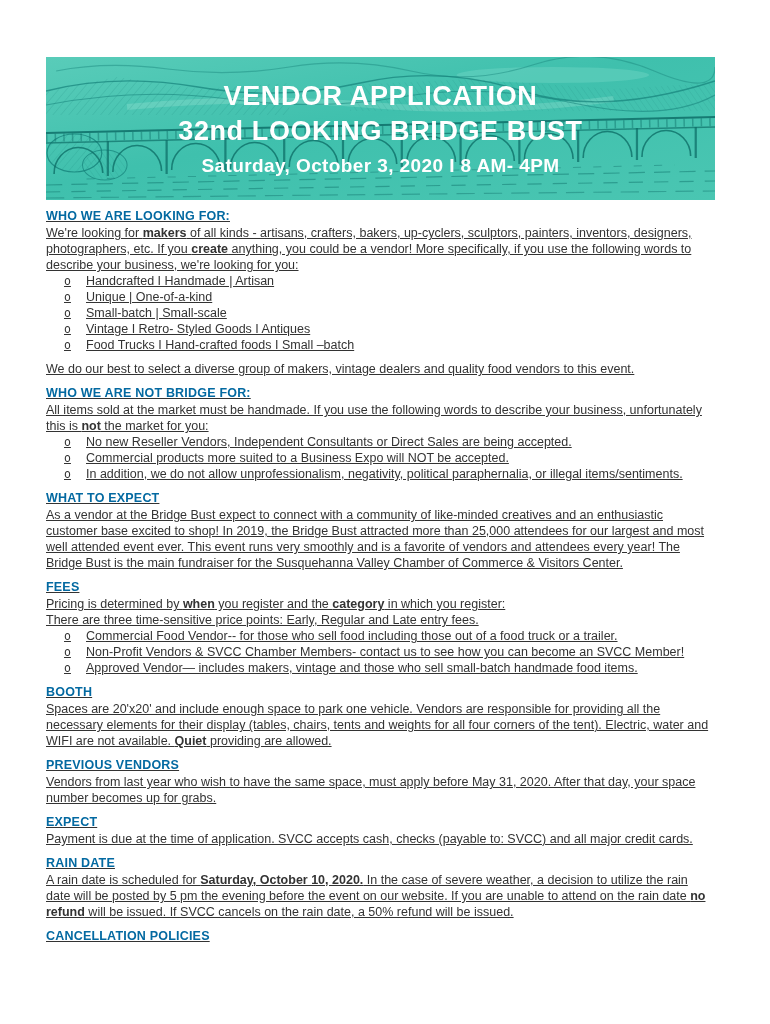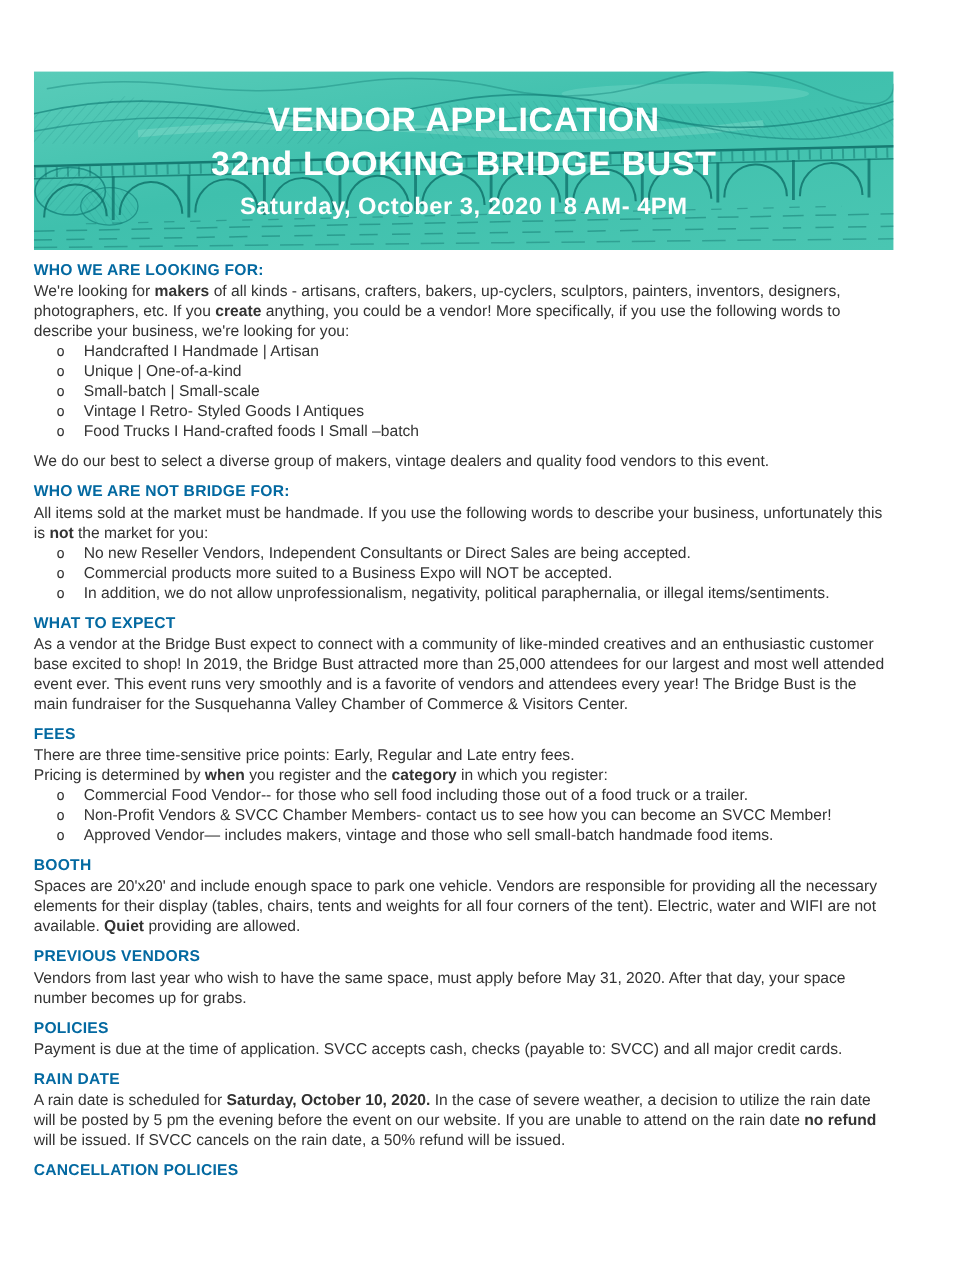--- a/index.html
+++ b/index.html
@@ -5,26 +5,27 @@
   html, body {
     margin: 0; padding: 0;
     background: #ffffff;
   }
   .page {
     position: relative;
     width: 770px; height: 1024px;
     margin: 0 auto;
     background: #ffffff;
     box-sizing: border-box;
-    padding: 57px 55px 0 27px;
+    padding: 57px 55px 0 46px;
     font-family: "Liberation Sans", sans-serif;
     color: #333333;
     font-size: 12.5px;
     line-height: 16px;
     overflow: hidden;
+    text-decoration: underline;
   }
   
   .banner {
     position: relative;
     width: 100%; height: 143px;
     overflow: hidden;
   }
   .banner-art { position: absolute; inset: 0; width: 100%; height: 100%; display: block; }
   .banner-text {
     position: absolute; inset: 0;
@@ -162,22 +163,22 @@
             <span class="bullet-text">In addition, we do not allow unprofessionalism, negativity, political paraphernalia, or illegal items/sentiments.</span>
           </li>
         </ul>
       </section>
       <section class="doc-section">
         <h2 class="section-heading">WHAT TO EXPECT</h2>
         <p class="paragraph"><span>As a vendor at the Bridge Bust expect to connect with a community of like-minded creatives and an enthusiastic customer base excited to shop! In 2019, the Bridge Bust attracted more than 25,000 attendees for our largest and most well attended event ever. This event runs very smoothly and is a favorite of vendors and attendees every year! The Bridge Bust is the main fundraiser for the Susquehanna Valley Chamber of Commerce &amp; Visitors Center.</span></p>
       </section>
       <section class="doc-section">
         <h2 class="section-heading">FEES</h2>
+        <p class="paragraph"><span>Pricing is determined by </span><span class="bold">when</span><span> you register and the </span><span class="bold">category</span><span> in which you register:</span></p>
         <p class="paragraph"><span>There are three time-sensitive price points: Early, Regular and Late entry fees.</span></p>
-        <p class="paragraph"><span>Pricing is determined by </span><span class="bold">when</span><span> you register and the </span><span class="bold">category</span><span> in which you register:</span></p>
         <ul class="bullet-list">
           <li>
             <span class="bullet-marker">o</span>
             <span class="bullet-text">Commercial Food Vendor-- for those who sell food including those out of a food truck or a trailer.</span>
           </li>
           <li>
             <span class="bullet-marker">o</span>
             <span class="bullet-text">Non-Profit Vendors &amp; SVCC Chamber Members- contact us to see how you can become an SVCC Member!</span>
           </li>
           <li>
@@ -188,21 +189,21 @@
       </section>
       <section class="doc-section">
         <h2 class="section-heading">BOOTH</h2>
         <p class="paragraph"><span>Spaces are 20'x20' and include enough space to park one vehicle. Vendors are responsible for providing all the necessary elements for their display (tables, chairs, tents and weights for all four corners of the tent). Electric, water and WIFI are not available. </span><span class="bold">Quiet</span><span> providing are allowed.</span></p>
       </section>
       <section class="doc-section">
         <h2 class="section-heading">PREVIOUS VENDORS</h2>
         <p class="paragraph"><span>Vendors from last year who wish to have the same space, must apply before May 31, 2020. After that day, your space number becomes up for grabs.</span></p>
       </section>
       <section class="doc-section">
-        <h2 class="section-heading">POLICIES</h2>
+        <h2 class="section-heading">EXPECT</h2>
         <p class="paragraph"><span>Payment is due at the time of application. SVCC accepts cash, checks (payable to: SVCC) and all major credit cards.</span></p>
       </section>
       <section class="doc-section">
         <h2 class="section-heading">RAIN DATE</h2>
         <p class="paragraph"><span>A rain date is scheduled for </span><span class="bold">Saturday, October 10, 2020.</span><span> In the case of severe weather, a decision to utilize the rain date will be posted by 5 pm the evening before the event on our website. If you are unable to attend on the rain date </span><span class="bold">no refund</span><span> will be issued. If SVCC cancels on the rain date, a 50% refund will be issued.</span></p>
       </section>
       <section class="doc-section">
         <h2 class="section-heading">CANCELLATION POLICIES</h2>
       </section>
     </main>

